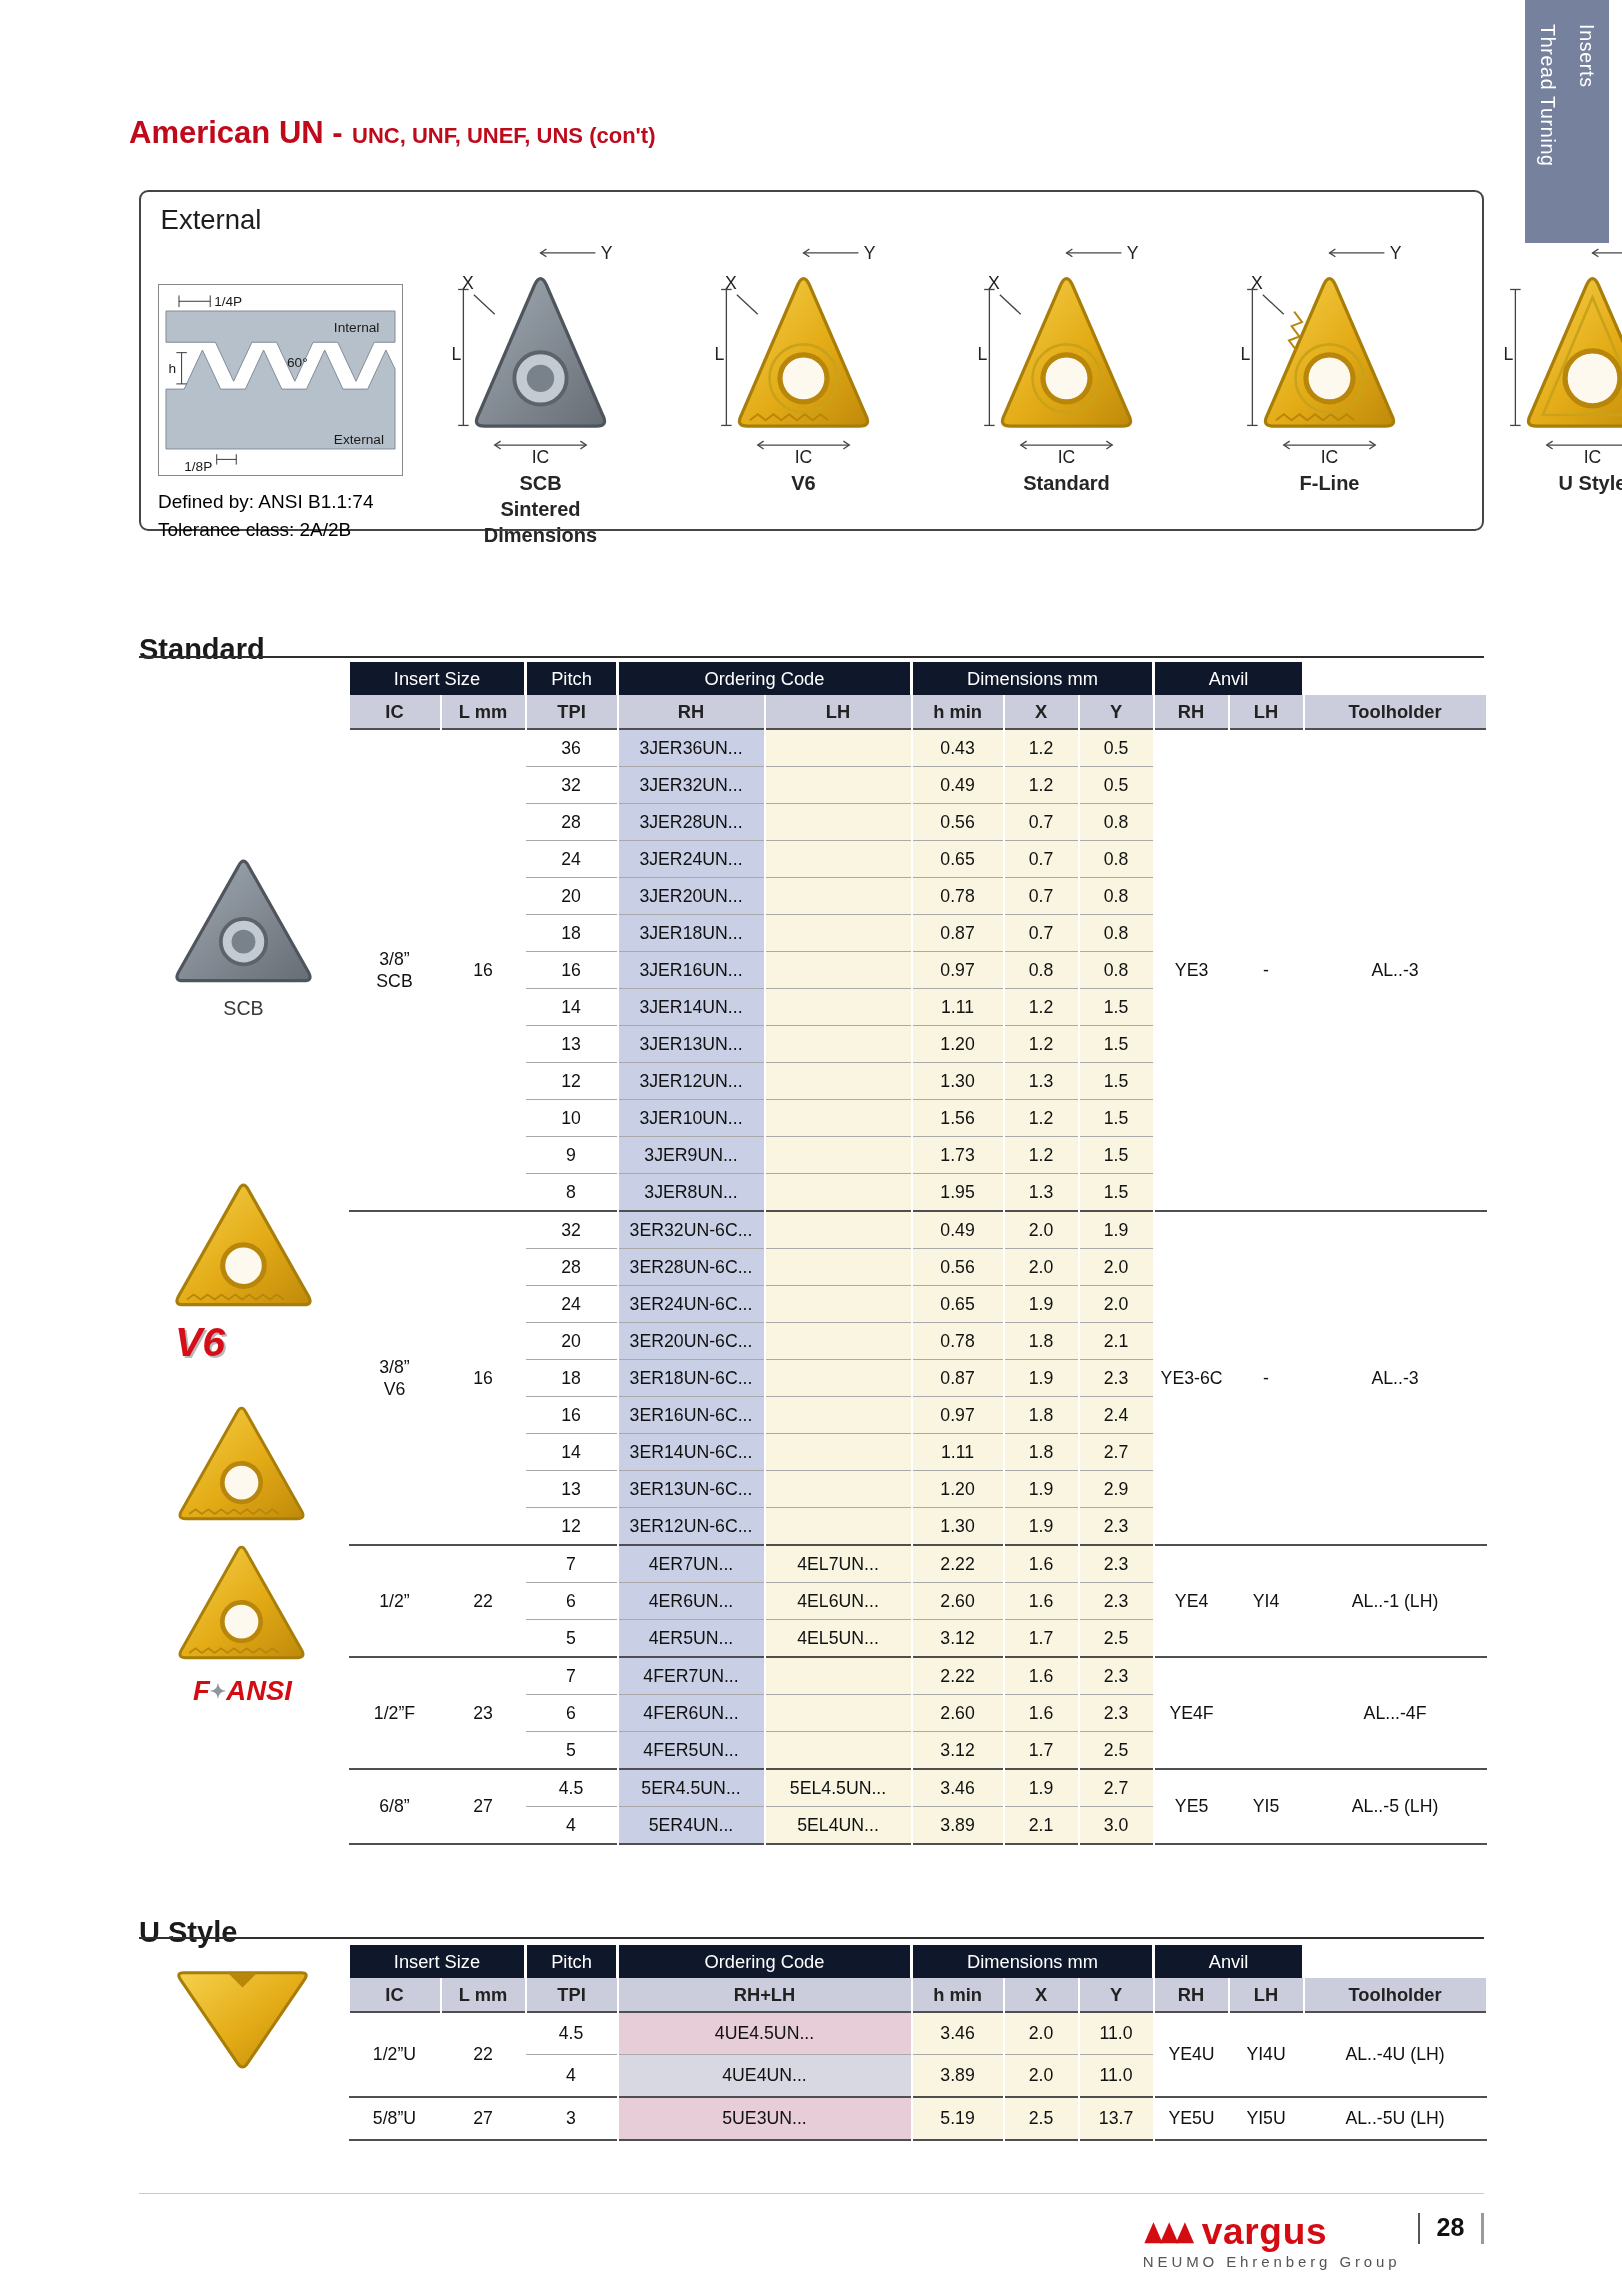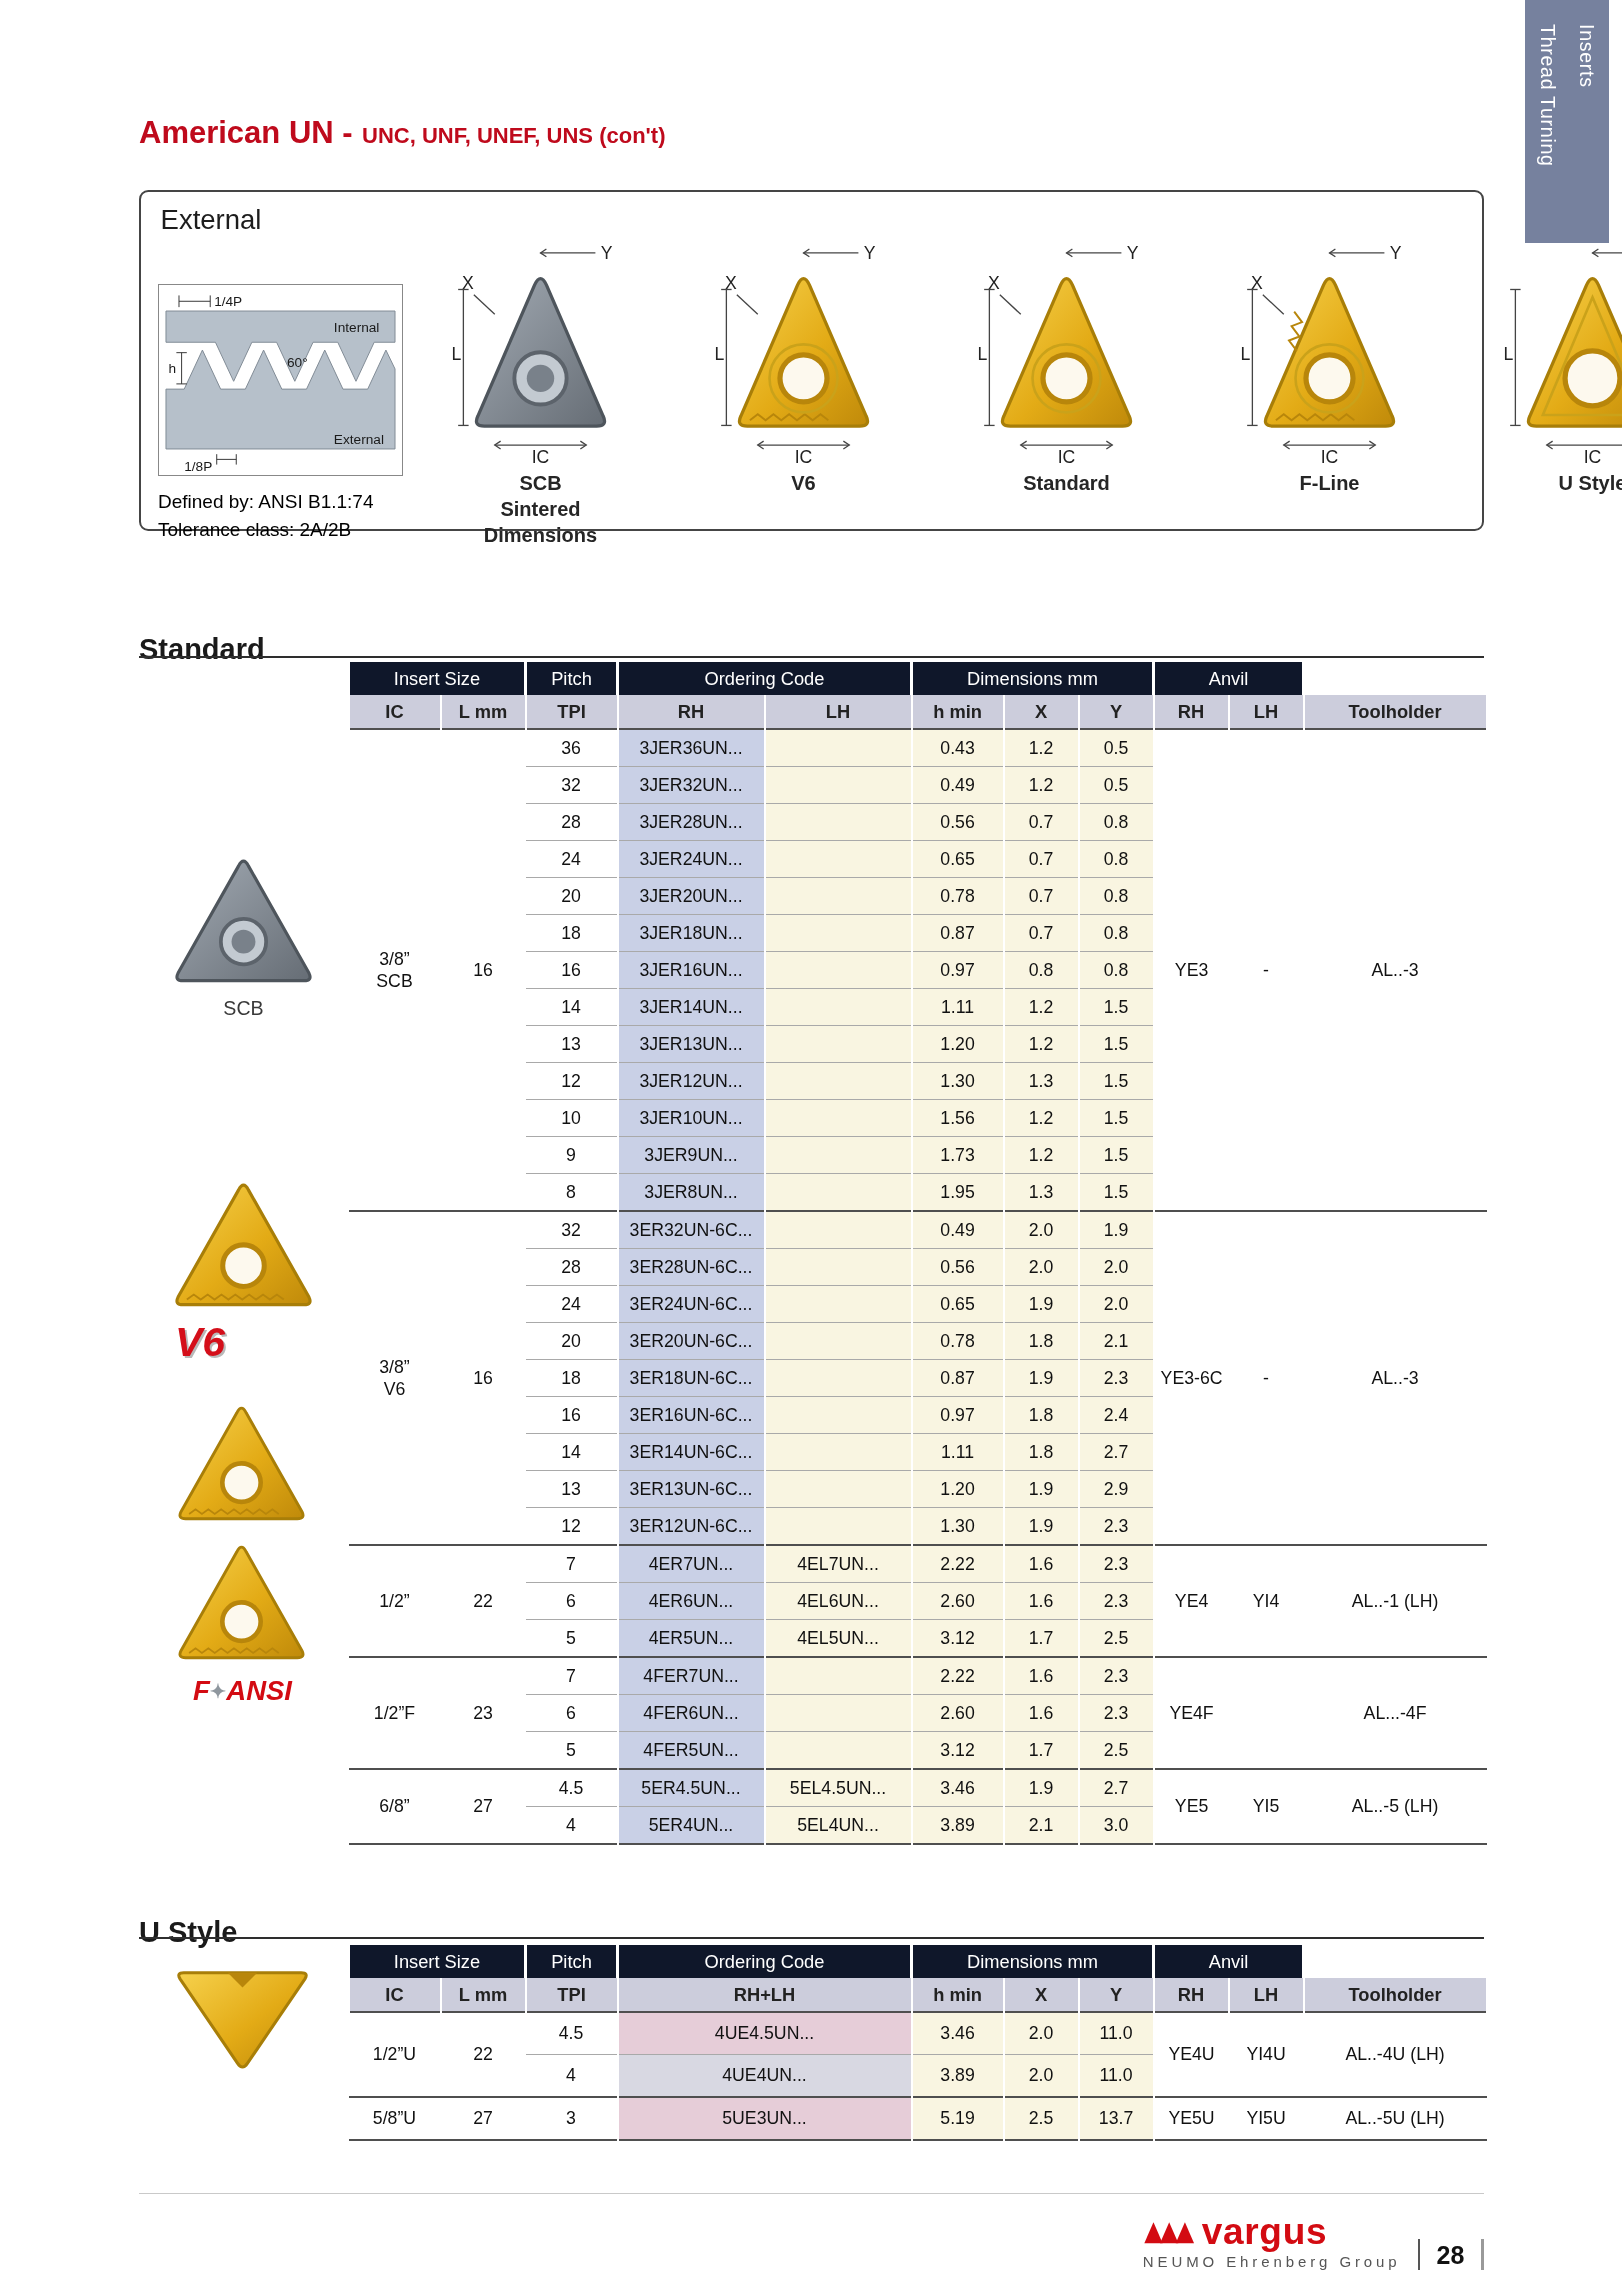--- a/index.html
+++ b/index.html
@@ -5,21 +5,21 @@
   html,body{margin:0;padding:0;background:#fff;}
   .page{position:relative;width:1623px;height:2295px;background:#fff;overflow:hidden;
         font-family:"Liberation Sans",sans-serif;color:#111;}
 
   
   .side-tab{position:absolute;top:0;right:14.4px;width:84px;height:243px;background:#76819e;
             display:flex;justify-content:center;padding-top:23.6px;box-sizing:border-box;}
   .side-tab .vtext{writing-mode:vertical-lr;color:#fff;font-size:19.6px;line-height:2.0;letter-spacing:0.7px;}
 
   
-  .page-title{position:absolute;left:139px;top:115px;white-space:nowrap;}
+  .page-title{position:absolute;left:129px;top:115px;white-space:nowrap;}
   .title-main{font-size:31px;font-weight:700;color:#bf0a1c;}
   .title-sub{font-size:22px;font-weight:700;color:#bf0a1c;margin-left:6.5px;}
 
   
   .external-box{position:absolute;left:139px;top:190px;width:1345px;height:341px;
                 border:2px solid #454545;border-radius:9.2px;box-sizing:border-box;}
   .external-title{position:absolute;left:19.6px;top:11.8px;font-size:27.5px;color:#1d1d1d;}
   .profile-box{position:absolute;left:17px;top:92px;width:245px;height:192px;border:1.3px solid #888;box-sizing:border-box;background:#fff;}
   .profile-box svg{width:100%;height:100%;}
   .defined-by{position:absolute;left:17px;top:296px;font-size:19px;color:#000;line-height:1.45;}
@@ -69,21 +69,21 @@
   .photo{position:absolute;}
   .photo svg{width:100%;height:100%;}
   .photo-cap{position:absolute;font-size:19.6px;color:#3a3a3a;text-align:center;}
   .v6-logo{position:absolute;font-size:41px;font-weight:800;font-style:italic;color:#d40f1a;
            text-shadow:2px 2px 0 #b9b9b9;}
   .fline-logo{position:absolute;font-size:27.5px;font-weight:800;font-style:italic;color:#d30b12;text-align:center;}
   .fline-logo .star{color:#8f979e;font-size:19.6px;font-style:normal;vertical-align:10%;}
 
   
   .footer-line{position:absolute;left:139px;top:2193px;width:1345px;border-top:0.7px solid #c9c9c9;}
-  .footer{position:absolute;top:2213px;left:1112px;width:372px;display:flex;align-items:flex-end;justify-content:flex-end;gap:17px;}
+  .footer{position:absolute;top:2213px;left:1112px;width:372px;display:flex;align-items:flex-start;justify-content:flex-end;gap:17px;}
   .brand-block{display:flex;flex-direction:column;align-items:flex-start;}
   .brand-row{display:flex;align-items:center;gap:3.9px;}
   .brand-name{font-size:37px;font-weight:700;color:#d30b12;letter-spacing:0.7px;line-height:1;}
   .brand-sub{font-size:15px;letter-spacing:3.9px;color:#555;margin-top:2.6px;}
   .foot-sep{width:2px;height:31px;background:#555;}
   .foot-end{width:2.6px;height:31px;background:#9a9a9a;}
   .page-num{font-size:25px;font-weight:700;color:#111;}
 </style>
 </head>
 <body>

